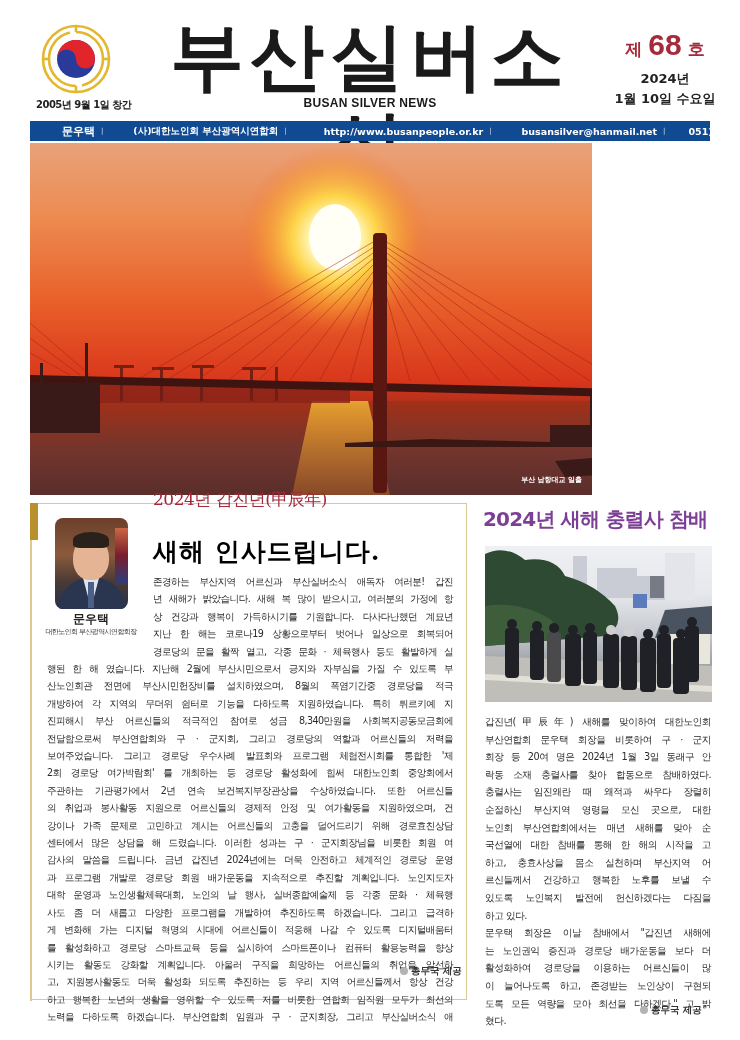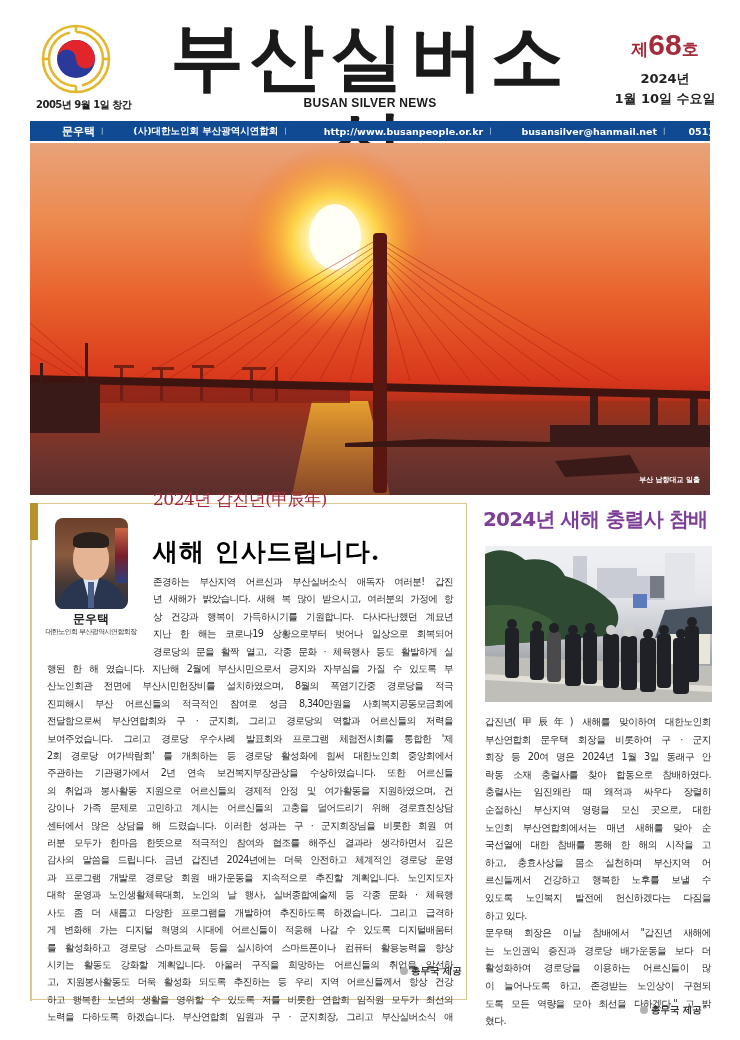--- a/index.html
+++ b/index.html
@@ -6,33 +6,33 @@
     html, body { width: 740px; height: 1040px; background: #ffffff; overflow: hidden; }
     body { position: relative; font-family: "DejaVu Sans", sans-serif; color: #222; }
 
     
     .logo { position: absolute; left: 40px; top: 23px; width: 72px; height: 72px; }
     .founded { position: absolute; left: 36px; top: 98px; font-size: 10px; font-weight: bold; color: #222; letter-spacing: -0.5px; }
     .title { position: absolute; left: 145px; top: 12px; width: 450px; text-align: center; font-size: 74px; font-weight: bold; color: #1a1a1a; letter-spacing: 6px; line-height: 88px; font-family: "DejaVu Sans", sans-serif; }
     .subtitle { position: absolute; left: 270px; top: 96px; width: 200px; text-align: center; font-size: 12px; font-weight: bold; color: #1a1a1a; font-family: "Liberation Sans", sans-serif; letter-spacing: 0.3px; }
     .issue { position: absolute; left: 615px; top: 28px; width: 100px; text-align: center; color: #a52a3a; font-family: "Liberation Sans", sans-serif; }
     .issue .pre, .issue .post { font-size: 17px; font-weight: bold; }
-    .issue .num { font-size: 30px; font-weight: bold; margin: 0 0; }
+    .issue .num { font-size: 30px; font-weight: bold; margin: 0 6px; }
     .date1 { position: absolute; left: 615px; top: 70px; width: 100px; text-align: center; font-size: 13px; font-weight: bold; color: #222; }
     .date2 { position: absolute; left: 605px; top: 90px; width: 120px; text-align: center; font-size: 13px; font-weight: bold; color: #222; }
 
     
     .infobar { position: absolute; left: 30px; top: 121px; width: 680px; height: 20px; background: #0f4a92; color: #fff; display: flex; align-items: center; padding-left: 8px; font-size: 8.5px; white-space: nowrap; overflow: hidden; }
     .infobar .lbl { font-size: 7px; margin-right: 3px; opacity: 0.95; margin-top: 44px; }
     .infobar .val { font-size: 9.5px; font-weight: bold; }
     .infobar .val.big { font-size: 11px; }
     .infobar .sep { margin: 0 6px; font-size: 7px; opacity: 0.8; }
 
     
-    .hero { position: absolute; left: 30px; top: 143px; width: 680px; height: 352px; overflow: hidden;
+    .hero { position: absolute; left: 30px; top: 143px; width: 562px; height: 352px; overflow: hidden;
       background: linear-gradient(180deg, #e9a27a 0%, #ec8a4f 22%, #e9602a 45%, #d8361b 68%, #8d2a1c 80%, #5c2a25 100%); }
     .hero svg { position: absolute; left: 0; top: 0; }
     .hero-caption { position: absolute; right: 10px; bottom: 10px; color: #fff; font-size: 7px; font-weight: bold; }
 
     
     .article-box { position: absolute; left: 30px; top: 503px; width: 437px; height: 497px; border: 1.5px solid #dcc890; border-left: none; }
     .article-box::before { content: ""; position: absolute; left: 0; top: -1px; width: 1.5px; height: 498px; background: #dcc890; }
     .gold-tab { position: absolute; left: 30px; top: 503px; width: 8px; height: 37px; background: #b8912c; }
     .portrait { position: absolute; left: 55px; top: 518px; width: 73px; height: 91px; border-radius: 8px; overflow: hidden;
       background: linear-gradient(180deg, #6b3f2b 0%, #8a5a3c 40%, #4a3a35 70%, #25324d 100%); }
@@ -221,29 +221,29 @@
   <span class="line">  존경하는 부산지역 어르신과 부산실버소식 애독자 여러분! 갑진</span>
   <span class="line">년 새해가 밝았습니다. 새해 복 많이 받으시고, 여러분의 가정에 항</span>
   <span class="line">상 건강과 행복이 가득하시기를 기원합니다. 다사다난했던 계묘년</span>
   <span class="line">지난 한 해는 코로나19 상황으로부터 벗어나 일상으로 회복되어</span>
   <span class="line">경로당의 문을 활짝 열고, 각종 문화 · 체육행사 등도 활발하게 실</span>
 </div>
 
 <div class="body-text left-wide">
   <span class="line">행된 한 해 였습니다. 지난해 2월에 부산시민으로서 긍지와 자부심을 가질 수 있도록 부</span>
   <span class="line">산노인회관 전면에 부산시민헌장비를 설치하였으며, 8월의 폭염기간중 경로당을 적극</span>
+  <span class="line">개방하여 각 지역의 무더위 쉼터로 기능을 다하도록 지원하였습니다. 특히 튀르키예 지</span>
   <span class="line">진피해시 부산 어르신들의 적극적인 참여로 성금 8,340만원을 사회복지공동모금회에</span>
   <span class="line">전달함으로써 부산연합회와 구 · 군지회, 그리고 경로당의 역할과 어르신들의 저력을</span>
   <span class="line">보여주었습니다. 그리고 경로당 우수사례 발표회와 프로그램 체험전시회를 통합한 '제</span>
   <span class="line">2회 경로당 여가박람회' 를 개최하는 등 경로당 활성화에 힘써 대한노인회 중앙회에서</span>
   <span class="line">주관하는 기관평가에서 2년 연속 보건복지부장관상을 수상하였습니다. 또한 어르신들</span>
   <span class="line">의 취업과 봉사활동 지원으로 어르신들의 경제적 안정 및 여가활동을 지원하였으며, 건</span>
   <span class="line">강이나 가족 문제로 고민하고 계시는 어르신들의 고충을 덜어드리기 위해 경로효친상담</span>
   <span class="line">센터에서 많은 상담을 해 드렸습니다. 이러한 성과는 구 · 군지회장님을 비롯한 회원 여</span>
-  <span class="line">러분 모두가 한마음 한뜻으로 적극적인 참여와 협조를 해주신 결과라 생각하면서 깊은</span>
   <span class="line">감사의 말씀을 드립니다. 금년 갑진년 2024년에는 더욱 안전하고 체계적인 경로당 운영</span>
   <span class="line">과 프로그램 개발로 경로당 회원 배가운동을 지속적으로 추진할 계획입니다. 노인지도자</span>
   <span class="line">대학 운영과 노인생활체육대회, 노인의 날 행사, 실버종합예술제 등 각종 문화 · 체육행</span>
   <span class="line">사도 좀 더 새롭고 다양한 프로그램을 개발하여 추진하도록 하겠습니다. 그리고 급격하</span>
   <span class="line">게 변화해 가는 디지털 혁명의 시대에 어르신들이 적응해 나갈 수 있도록 디지털배움터</span>
   <span class="line">를 활성화하고 경로당 스마트교육 등을 실시하여 스마트폰이나 컴퓨터 활용능력을 향상</span>
   <span class="line">시키는 활동도 강화할 계획입니다. 아울러 구직을 희망하는 어르신들의 취업을 알선하</span>
   <span class="line">고, 지원봉사활동도 더욱 활성화 되도록 추진하는 등 우리 지역 어르신들께서 항상 건강</span>
   <span class="line">하고 행복한 노년의 생활을 영위할 수 있도록 저를 비롯한 연합회 임직원 모두가 최선의</span>
   <span class="line">노력을 다하도록 하겠습니다. 부산연합회 임원과 구 · 군지회장, 그리고 부산실버소식 애</span>

